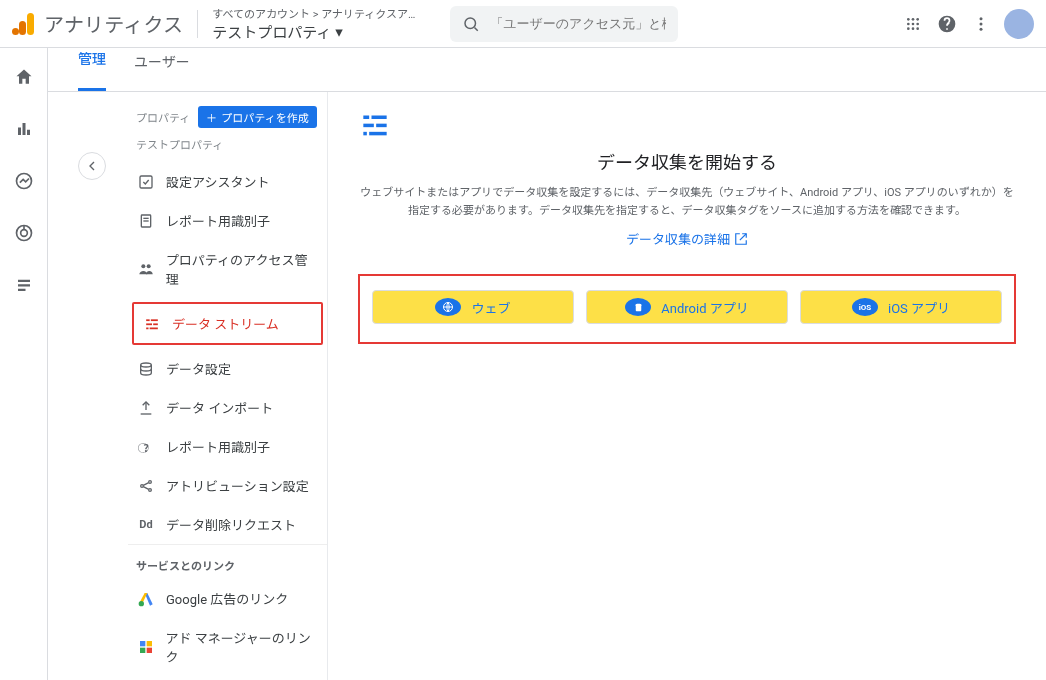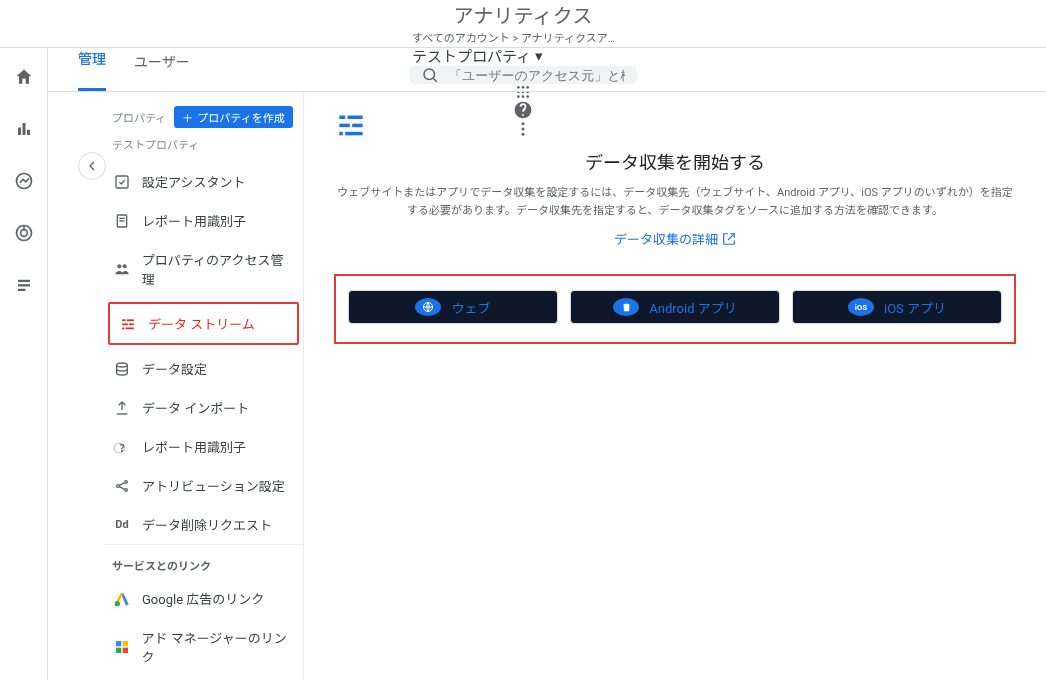--- a/index.html
+++ b/index.html
@@ -1,19 +1,19 @@
 <!DOCTYPE html>
 <html><head>
 <meta charset="utf-8">
 <style>
   * { box-sizing: border-box; margin: 0; padding: 0; }
   body { font-family: Roboto, "Noto Sans JP", Arial, sans-serif; font-size: 13px; color: #3c4043; background: #fff; width: 1046px; height: 680px; overflow: hidden; }
 
   
-  .header { display: flex; align-items: center; height: 48px; padding: 0 12px; border-bottom: 1px solid #dadce0; flex-direction: column; }
+  .header { display: flex; align-items: center; height: 48px; padding: 0 12px; border-bottom: 1px solid #dadce0; }
   .ga-logo { width: 22px; height: 22px; position: relative; margin-right: 10px; }
   .ga-logo .bar1, .ga-logo .bar2, .ga-logo .dot { position:absolute; border-radius:4px; }
   .ga-logo .bar1 { width:7px; height:22px; background:#f9ab00; right:0; bottom:0; }
   .ga-logo .bar2 { width:7px; height:14px; background:#e37400; left:7px; bottom:0; }
   .ga-logo .dot  { width:7px; height:7px;  background:#e37400; left:0; bottom:0; border-radius:50%; }
   .app-title { font-size: 20px; color:#5f6368; letter-spacing:.2px; }
   .vsep { width:1px; height:28px; background:#dadce0; margin:0 14px; }
   .property-chooser { font-size:11px; color:#5f6368; margin-right:12px; }
   .property-chooser .crumbs { white-space:nowrap; overflow:hidden; text-overflow:ellipsis; max-width:210px; }
   .property-chooser .current { font-size:15px; color:#3c4043; display:flex; align-items:center; gap:4px; }
@@ -31,21 +31,21 @@
   .tabs { display:flex; gap:28px; padding:0 30px; border-bottom:1px solid #dadce0; height:44px; align-items:flex-end; }
   .tab { padding-bottom:20px; font-size:14px; color:#5f6368; cursor:pointer; }
   .tab.active { color:#1a73e8; border-bottom:3px solid #1a73e8; font-weight:500; }
 
   .body { flex:1; display:flex; position:relative; overflow:hidden; }
 
   
   .back-chip { position:absolute; left:30px; top:60px; width:28px; height:28px; border:1px solid #dadce0; border-radius:50%; background:#fff; display:flex; align-items:center; justify-content:center; color:#5f6368; cursor:pointer; z-index:2; }
 
   
-  .sidebar { width:200px; margin-left:56px; border-right:1px solid #e8eaed; height:100%; overflow-y:auto; padding-top:8px; }
+  .sidebar { width:200px; margin-left:80px; border-right:1px solid #e8eaed; height:100%; overflow-y:auto; padding-top:8px; }
   .sb-head { display:flex; align-items:center; gap:8px; padding:6px 8px; }
   .sb-head .lbl { font-size:11px; color:#80868b; }
   .sb-create { background:#1a73e8; color:#fff; font-size:11px; border-radius:3px; padding:3px 8px; display:flex; align-items:center; gap:4px; cursor:pointer;}
   .sb-sub { font-size:11px; color:#80868b; padding:2px 8px 10px; }
   .sb-item { display:flex; align-items:center; gap:10px; padding:10px 8px; font-size:13px; color:#3c4043; cursor:pointer; }
   .sb-item .ic { width:20px; display:flex; justify-content:center; color:#5f6368; }
   .sb-item.active { color:#d93025; }
   .sb-item.active .ic { color:#d93025; }
   .sb-section { font-size:11px; font-weight:700; color:#5f6368; padding:12px 8px 6px; border-top:1px solid #eee;}
   .red-outline { border:2.5px solid #e53935; border-radius:2px; }
@@ -55,21 +55,21 @@
   .panel { flex:1; padding:20px 30px; overflow:auto; position:relative; }
   .hero { text-align:center; max-width:760px; margin:0 auto 26px; }
   .hero-icon { color:#1a73e8; margin-bottom:8px; }
   .hero h2 { font-size:18px; font-weight:400; color:#202124; margin-bottom:10px; }
   .hero p { font-size:11px; color:#5f6368; line-height:1.6; }
   .hero a { color:#1a73e8; text-decoration:none; display:inline-flex; align-items:center; gap:4px; margin-top:10px; font-size:13px;}
 
   .platform-box { border:2.5px solid #e53935; padding:14px 12px 18px; }
   .platform-box h3 { font-size:13px; color:#3c4043; font-weight:400; margin:2px 0 14px 4px; }
   .platform-btns { display:flex; gap:12px; }
-  .pbtn { flex:1; border:1px solid #dadce0; border-radius:4px; height:34px; display:flex; align-items:center; justify-content:center; gap:10px; color:#1a73e8; font-size:13px; cursor:pointer; background:#0f172a;}
+  .pbtn { flex:1; border:1px solid #dadce0; border-radius:4px; height:34px; display:flex; align-items:center; justify-content:center; gap:10px; color:#1a73e8; font-size:13px; cursor:pointer; background:#fde047;}
   .pbtn .picon { width:26px; height:18px; border-radius:50%; background:#1a73e8; display:flex;align-items:center;justify-content:center;color:#fff;font-size:10px;font-weight:700;}
 
   
   svg { display:block; }
 </style>
 </head>
 <body>
 
 <div class="header">
   <div class="ga-logo">

